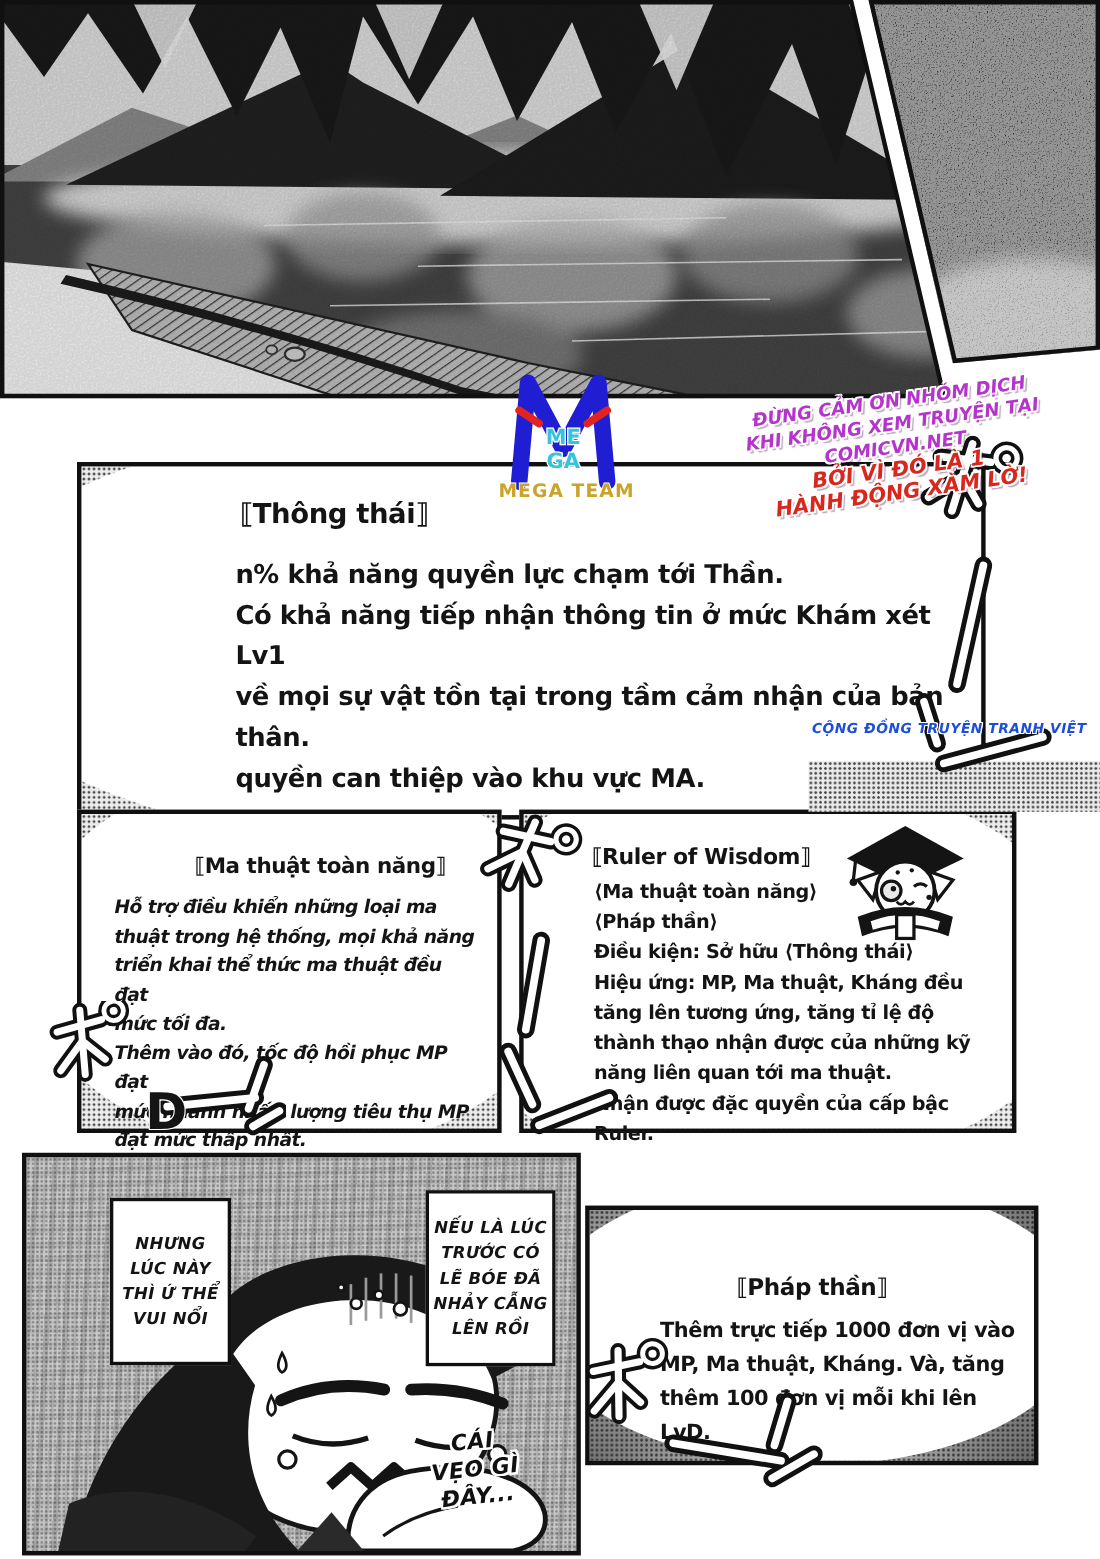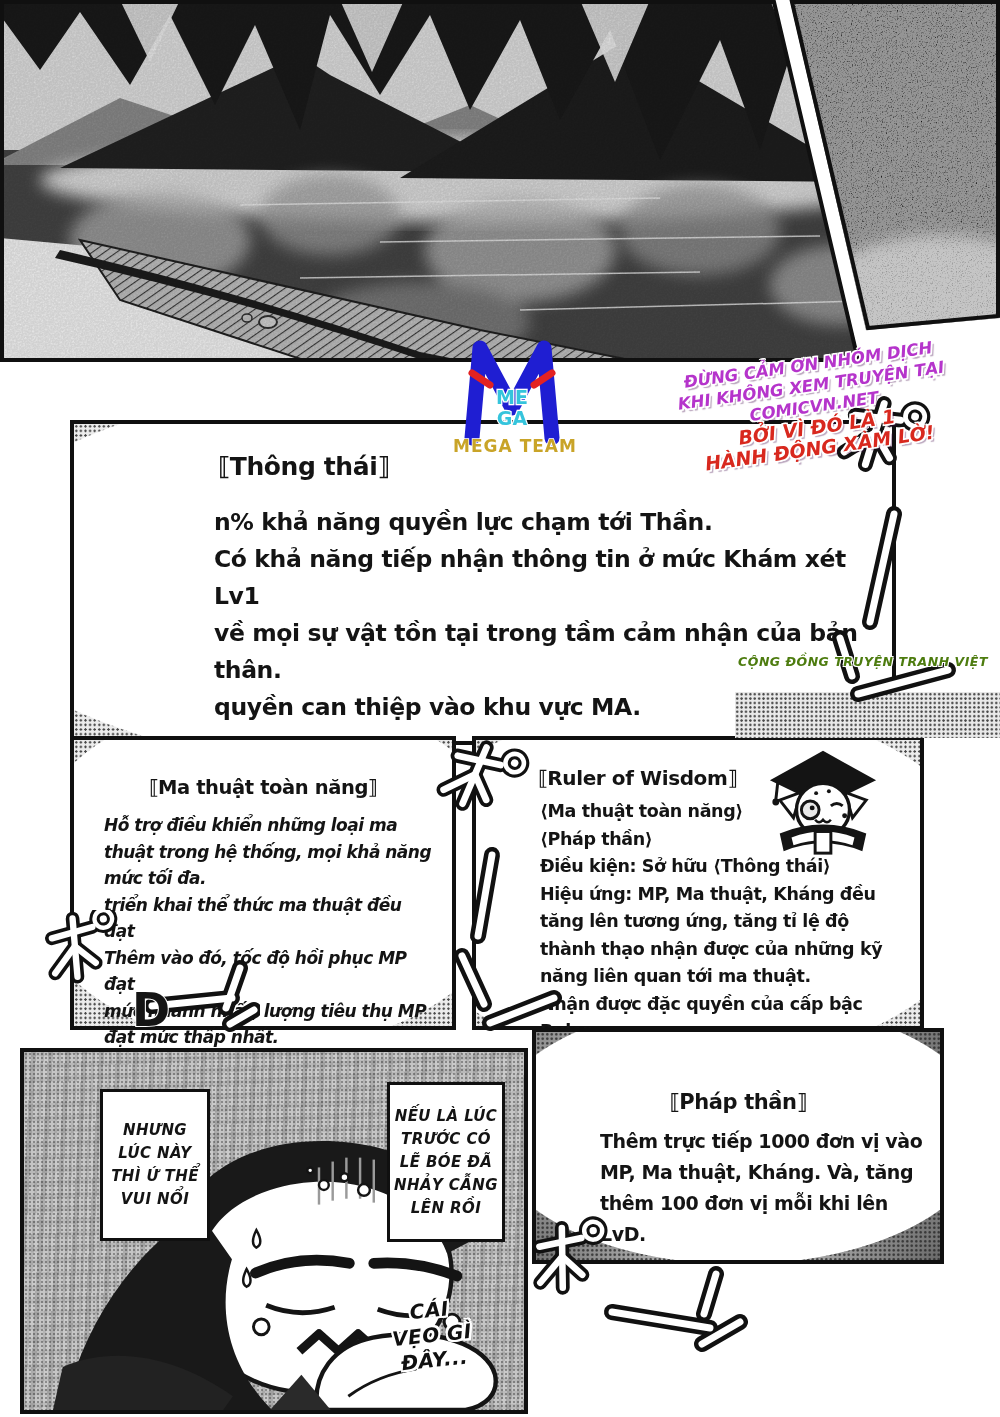--- a/index.html
+++ b/index.html
@@ -17,41 +17,41 @@
   .p-magic{left:70px;top:736px;width:386px;height:294px;
     background:
       radial-gradient(ellipse 66% 62% at 52% 46%, #ffffff 0 99.5%, rgba(255,255,255,0) 100%),
       radial-gradient(circle, #474747 1.05px, rgba(0,0,0,0) 1.35px) 0 0/4.6px 4.6px,
       #ececec;}
   .p-ruler{left:472px;top:736px;width:452px;height:294px;
     background:
       radial-gradient(ellipse 68% 64% at 48% 50%, #ffffff 0 99.5%, rgba(255,255,255,0) 100%),
       radial-gradient(circle, #474747 1.05px, rgba(0,0,0,0) 1.35px) 0 0/4.6px 4.6px,
       #ececec;}
-  .p-phap{left:532px;top:1028px;width:412px;height:236px;
+  .p-phap{left:532px;top:1096px;width:412px;height:236px;
     background:
       radial-gradient(ellipse 62% 58% at 50% 44%, #ffffff 0 99.4%, rgba(255,255,255,0) 100%),
       radial-gradient(circle at 100% 0%, rgba(35,35,35,.55), rgba(0,0,0,0) 45%),
       radial-gradient(circle at 0% 100%, rgba(35,35,35,.55), rgba(0,0,0,0) 45%),
       radial-gradient(circle at 100% 100%, rgba(35,35,35,.6), rgba(0,0,0,0) 48%),
       radial-gradient(circle at 0% 0%, rgba(35,35,35,.4), rgba(0,0,0,0) 40%),
       radial-gradient(circle, #4a4a4a 1.1px, rgba(0,0,0,0) 1.4px) 0 0/4.5px 4.5px,
       #d8d8d8;}
   .p-scene{left:20px;top:1048px;width:508px;height:366px;
     background:
       repeating-linear-gradient(93deg, rgba(0,0,0,0.12) 0 3px, rgba(0,0,0,0.02) 3px 7px, rgba(0,0,0,0.16) 7px 12px, rgba(0,0,0,0.04) 12px 17px),
       repeating-linear-gradient(177deg, rgba(0,0,0,0.07) 0 5px, rgba(0,0,0,0) 5px 13px),
       radial-gradient(circle, #8e8e8e 1px, rgba(0,0,0,0) 1.3px) 0 0/4px 4px,
       #cdcdcd;}
 
   
   .ptxt{position:absolute;font-weight:700;color:#141414;letter-spacing:-0.4px;}
   .t-wisdom-title{left:144px;top:28px;font-size:25px;}
   .t-wisdom-body{left:140px;top:80px;font-size:23.5px;line-height:37px;width:680px;}
-  .t-magic-title{left:0;top:36px;width:100%;text-align:center;font-size:19.5px;}
+  .t-magic-title{left:0;top:36px;width:100%;text-align:center;font-size:19.5px;padding-left:28px;}
   .t-magic-body{left:30px;top:72px;font-size:17px;line-height:26.5px;width:330px;letter-spacing:-0.5px;font-style:italic;}
   .t-ruler-title{left:62px;top:26px;font-size:20px;}
   .t-ruler-body{left:64px;top:58px;font-size:17.5px;line-height:27.5px;width:370px;letter-spacing:-0.4px;}
   .t-phap-title{left:0;top:58px;width:100%;text-align:center;font-size:21px;}
   .t-phap-body{left:64px;top:94px;font-size:19px;line-height:31px;width:330px;letter-spacing:-0.4px;}
 
   
   .caption{position:absolute;background:#fff;border:3px solid #101010;box-sizing:border-box;
     display:flex;flex-direction:column;justify-content:center;align-items:center;
     font-style:italic;font-weight:600;font-size:15px;line-height:23px;letter-spacing:0.4px;
@@ -70,21 +70,21 @@
     text-align:center;font-weight:800;font-style:italic;line-height:21px;}
   .warning div{text-shadow:-1.5px -1.5px 0 #fff,1.5px -1.5px 0 #fff,-1.5px 1.5px 0 #fff,1.5px 1.5px 0 #fff,0 1.5px 0 #fff,0 -1.5px 0 #fff,2.5px 3px 1px rgba(60,0,70,0.35);}
   .warn-purple{color:#b534cb;font-size:16.5px;}
   .warn-red{color:#d8281e;font-size:19px;}
   .dots-band{position:absolute;left:735px;top:692px;width:265px;height:46px;z-index:4;
     background:radial-gradient(circle,#4a4a4a 1.05px,rgba(0,0,0,0) 1.35px) 0 0/4.4px 4.4px,#e9e9e9;}
   .comicvn{position:absolute;left:726px;top:658px;width:274px;z-index:8;text-align:center;}
   .comicvn-title{font-size:45px;font-weight:800;font-style:italic;letter-spacing:-3px;color:#ffffff;
     -webkit-text-stroke:2.5px #7c1690;
     text-shadow:0 0 5px #d24ae0,0 0 9px #d24ae0,0 0 14px #c13fd2,2px 2px 0 #a21cb4,-2px -2px 0 #a21cb4,2px -2px 0 #a21cb4,-2px 2px 0 #a21cb4;}
-  .comicvn-sub{margin-top:-4px;font-size:12.5px;font-weight:800;font-style:italic;color:#4d7c0f;letter-spacing:0.5px;
+  .comicvn-sub{margin-top:-4px;font-size:12.5px;font-weight:800;font-style:italic;color:#1d4ed8;letter-spacing:0.5px;
     text-shadow:-1px -1px 0 #fff,1px -1px 0 #fff,-1px 1px 0 #fff,1px 1px 0 #fff;}
 
   
   .sfx{position:absolute;z-index:6;}
   .sfx-a{left:806px;top:396px;width:154px;height:312px;}
   .sfx-b{left:430px;top:740px;width:132px;height:300px;}
   .sfx-c{left:40px;top:910px;width:220px;height:128px;}
   .sfx-d{left:518px;top:1216px;width:230px;height:142px;}
   .sb{stroke:#111;stroke-width:17;stroke-linecap:round;fill:none;}
   .sw{stroke:#fff;stroke-width:8;stroke-linecap:round;fill:none;}
@@ -221,22 +221,22 @@
   <div class="dots-band"></div>
   <div class="comicvn">
     <div class="comicvn-sub">CỘNG ĐỒNG TRUYỆN TRANH VIỆT</div>
   </div>
 
   <div class="panel p-magic">
     <div class="ptxt t-magic-title">⟦Ma thuật toàn năng⟧</div>
     <div class="ptxt t-magic-body">
       <div>Hỗ trợ điều khiển những loại ma</div>
       <div>thuật trong hệ thống, mọi khả năng</div>
+      <div>triển khai thể thức ma thuật đều đạt</div>
       <div>mức tối đa.</div>
-      <div>triển khai thể thức ma thuật đều đạt</div>
       <div>Thêm vào đó, tốc độ hồi phục MP đạt</div>
       <div>mức nhanh nhất, lượng tiêu thụ MP</div>
       <div>đạt mức thấp nhất.</div>
     </div>
   </div>
 
   <div class="panel p-ruler">
     <div class="ptxt t-ruler-title">⟦Ruler of Wisdom⟧</div>
     <div class="ptxt t-ruler-body">
       <div>⟨Ma thuật toàn năng⟩</div>

